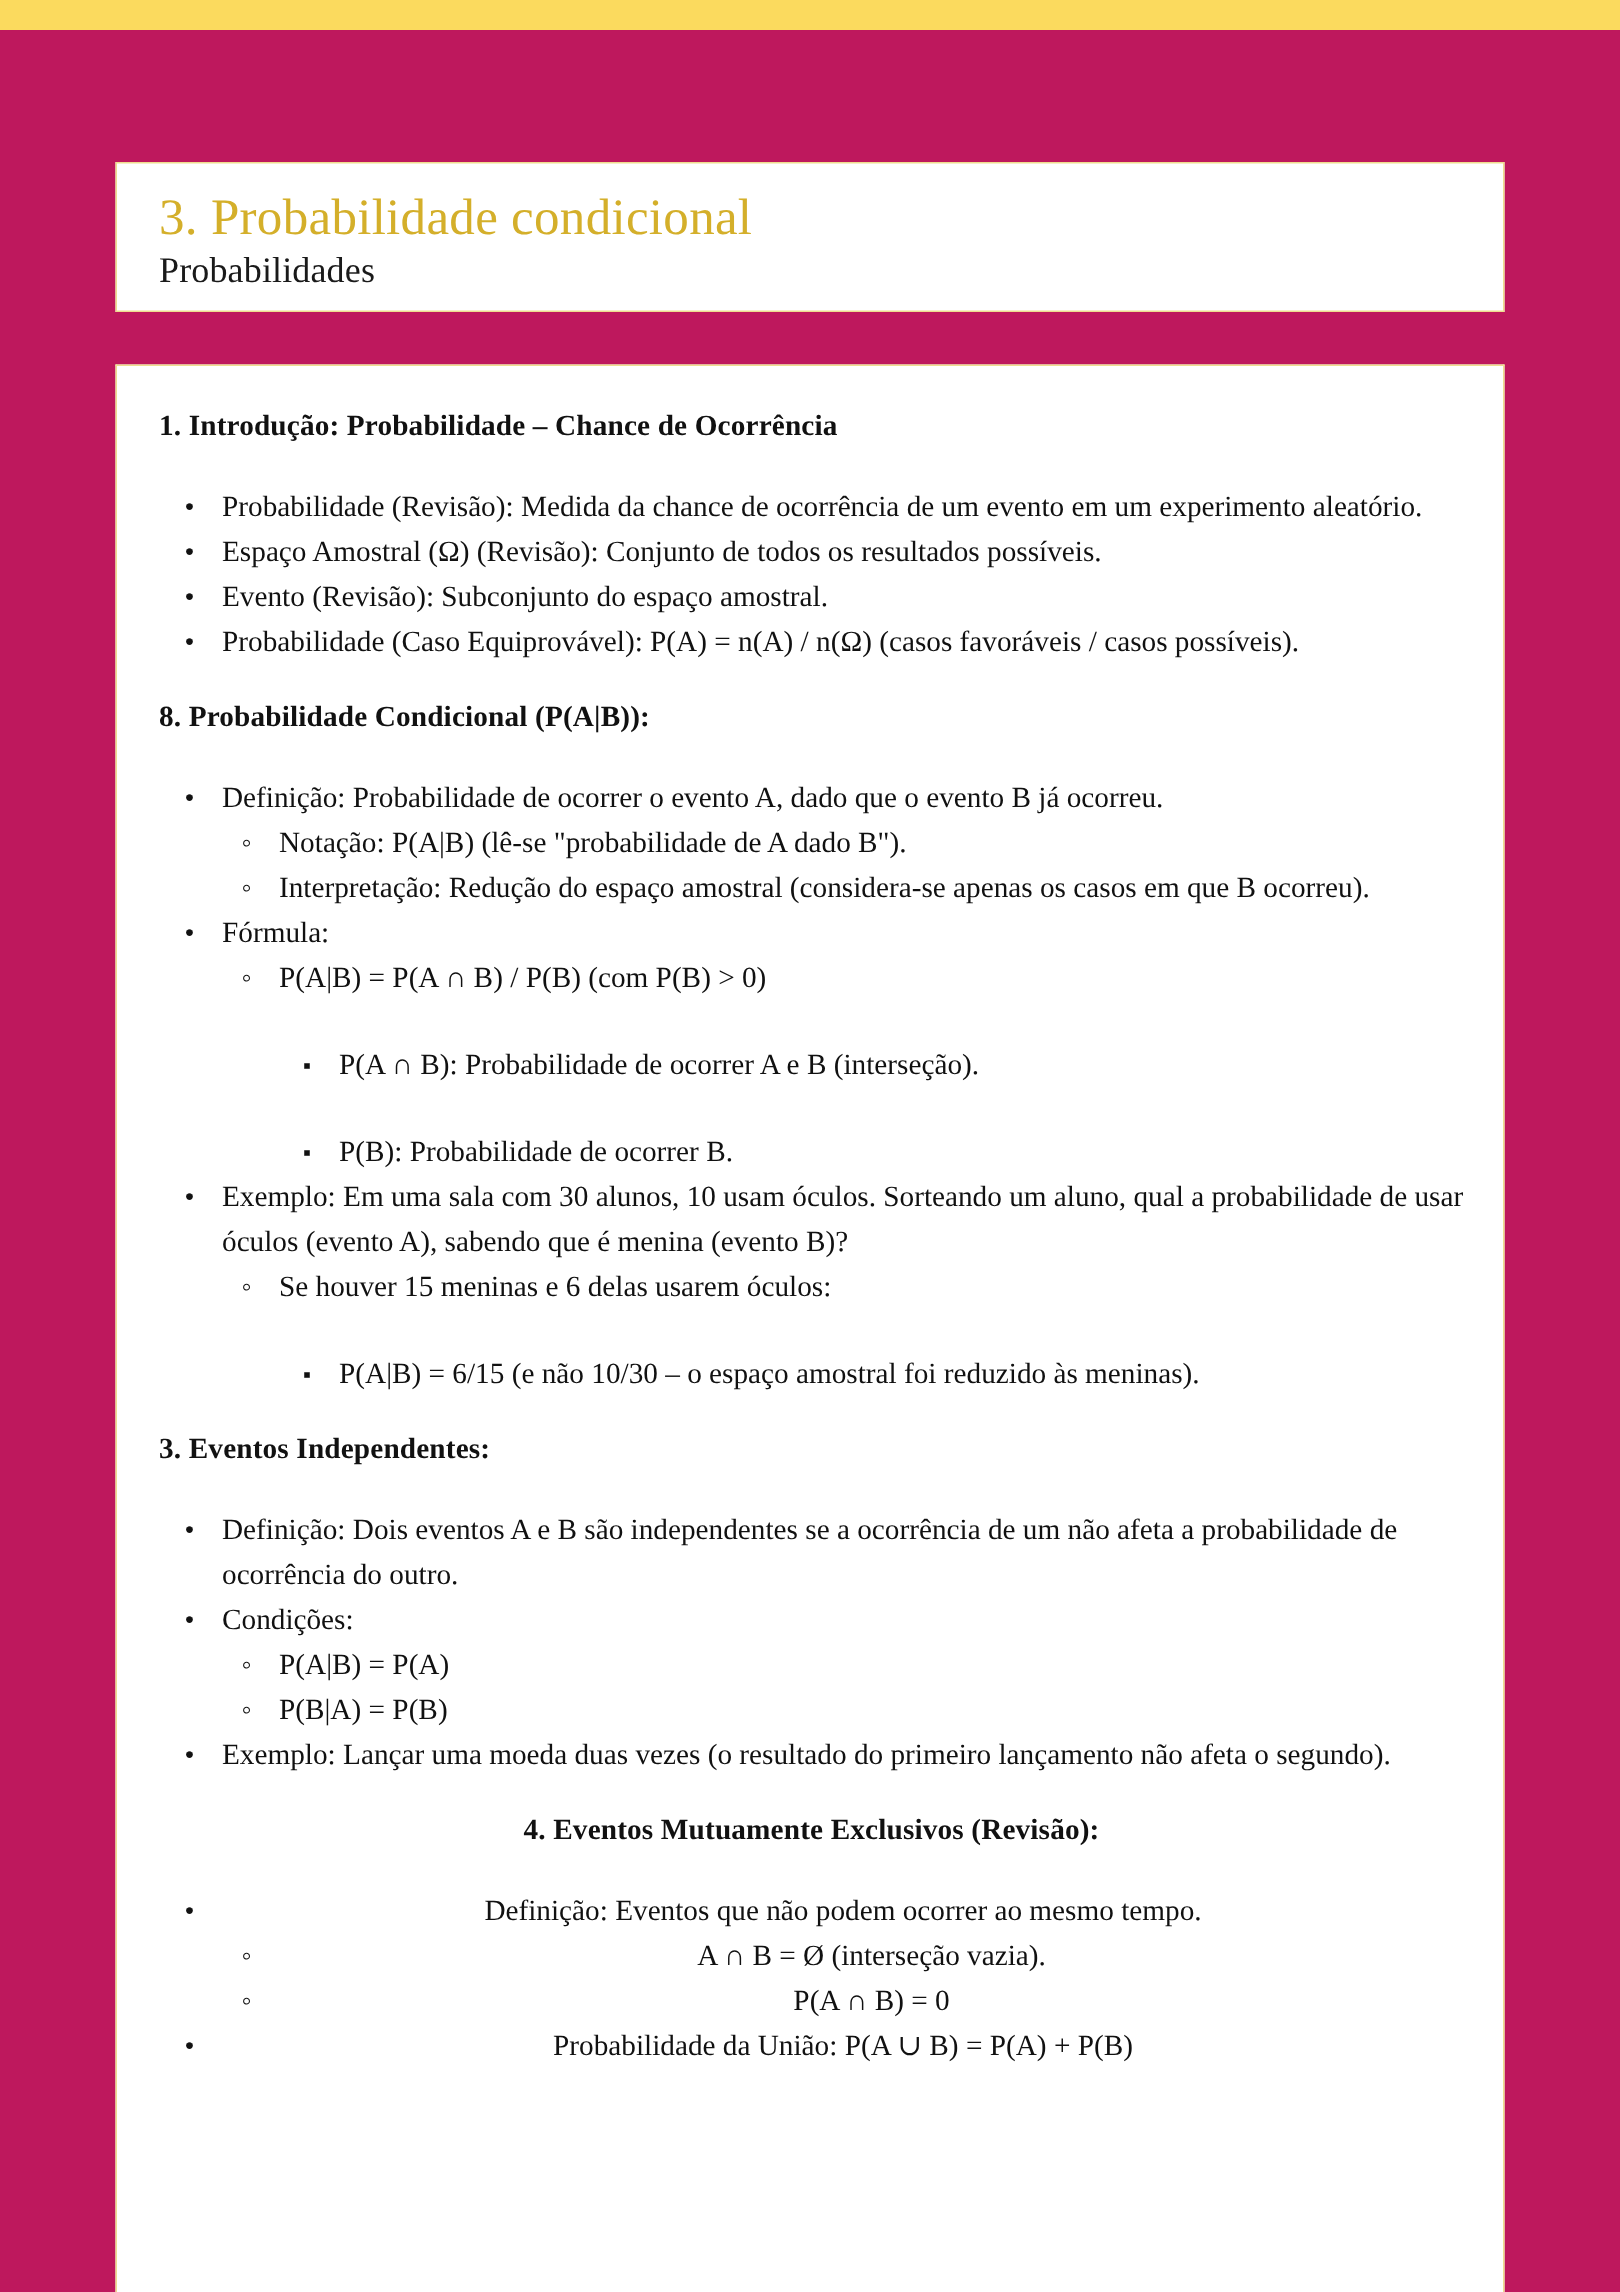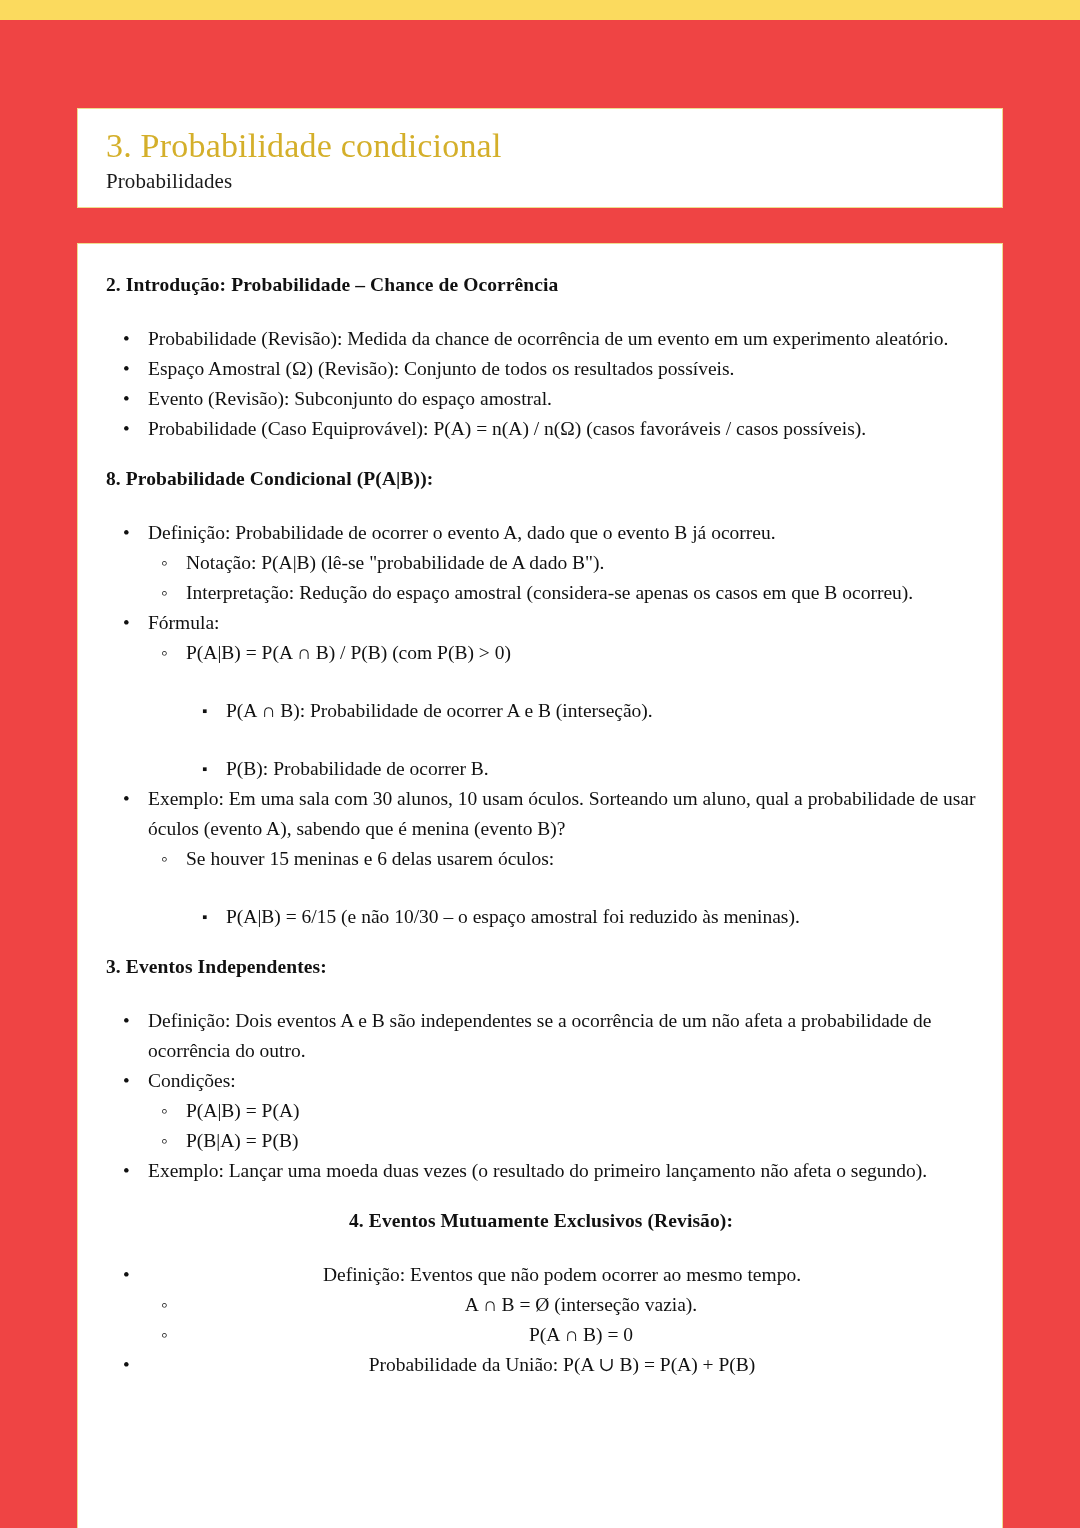--- a/index.html
+++ b/index.html
@@ -27,21 +27,21 @@
     background: #fbda5e;
   }
 
   
   .page {
     position: absolute;
     top: 20px;
     left: 0;
     width: 1080px;
     height: 1508px;
-    background: #ef4444;
+    background: #be185d;
   }
 
   
   .header-card {
     position: absolute;
     left: 77px;
     top: 88px;
     width: 926px;
     height: 100px;
     border: 1px solid #eedd8e;
@@ -51,21 +51,21 @@
   }
   .doc-title {
     font-size: 34px;
     line-height: 41px;
     color: #d4af2a;
     font-weight: normal;
     margin: 0;
     letter-spacing: .2px;
   }
   .doc-subtitle {
-    font-size: 21px;
+    font-size: 24px;
     line-height: 31px;
     color: #1a1a1a;
     margin: 0;
     letter-spacing: .1px;
   }
 
   
   .content-card {
     position: absolute;
     left: 77px;
@@ -156,21 +156,21 @@
 <div class="page">
 
   <div class="header-card">
     <div class="doc-title">3. Probabilidade condicional</div>
     <div class="doc-subtitle">Probabilidades</div>
   </div>
 
   <div class="content-card">
     <div id="sections-root">
         <div class="section-block">
-          <div class="section-heading">2. Introdução: Probabilidade – Chance de Ocorrência</div>
+          <div class="section-heading">1. Introdução: Probabilidade – Chance de Ocorrência</div>
           <ul class="lvl lvl1">
             <li>
               <span class="txt">Probabilidade (Revisão): Medida da chance de ocorrência de um evento em um experimento aleatório.</span>
             </li>
             <li>
               <span class="txt">Espaço Amostral (Ω) (Revisão): Conjunto de todos os resultados possíveis.</span>
             </li>
             <li>
               <span class="txt">Evento (Revisão): Subconjunto do espaço amostral.</span>
             </li>

